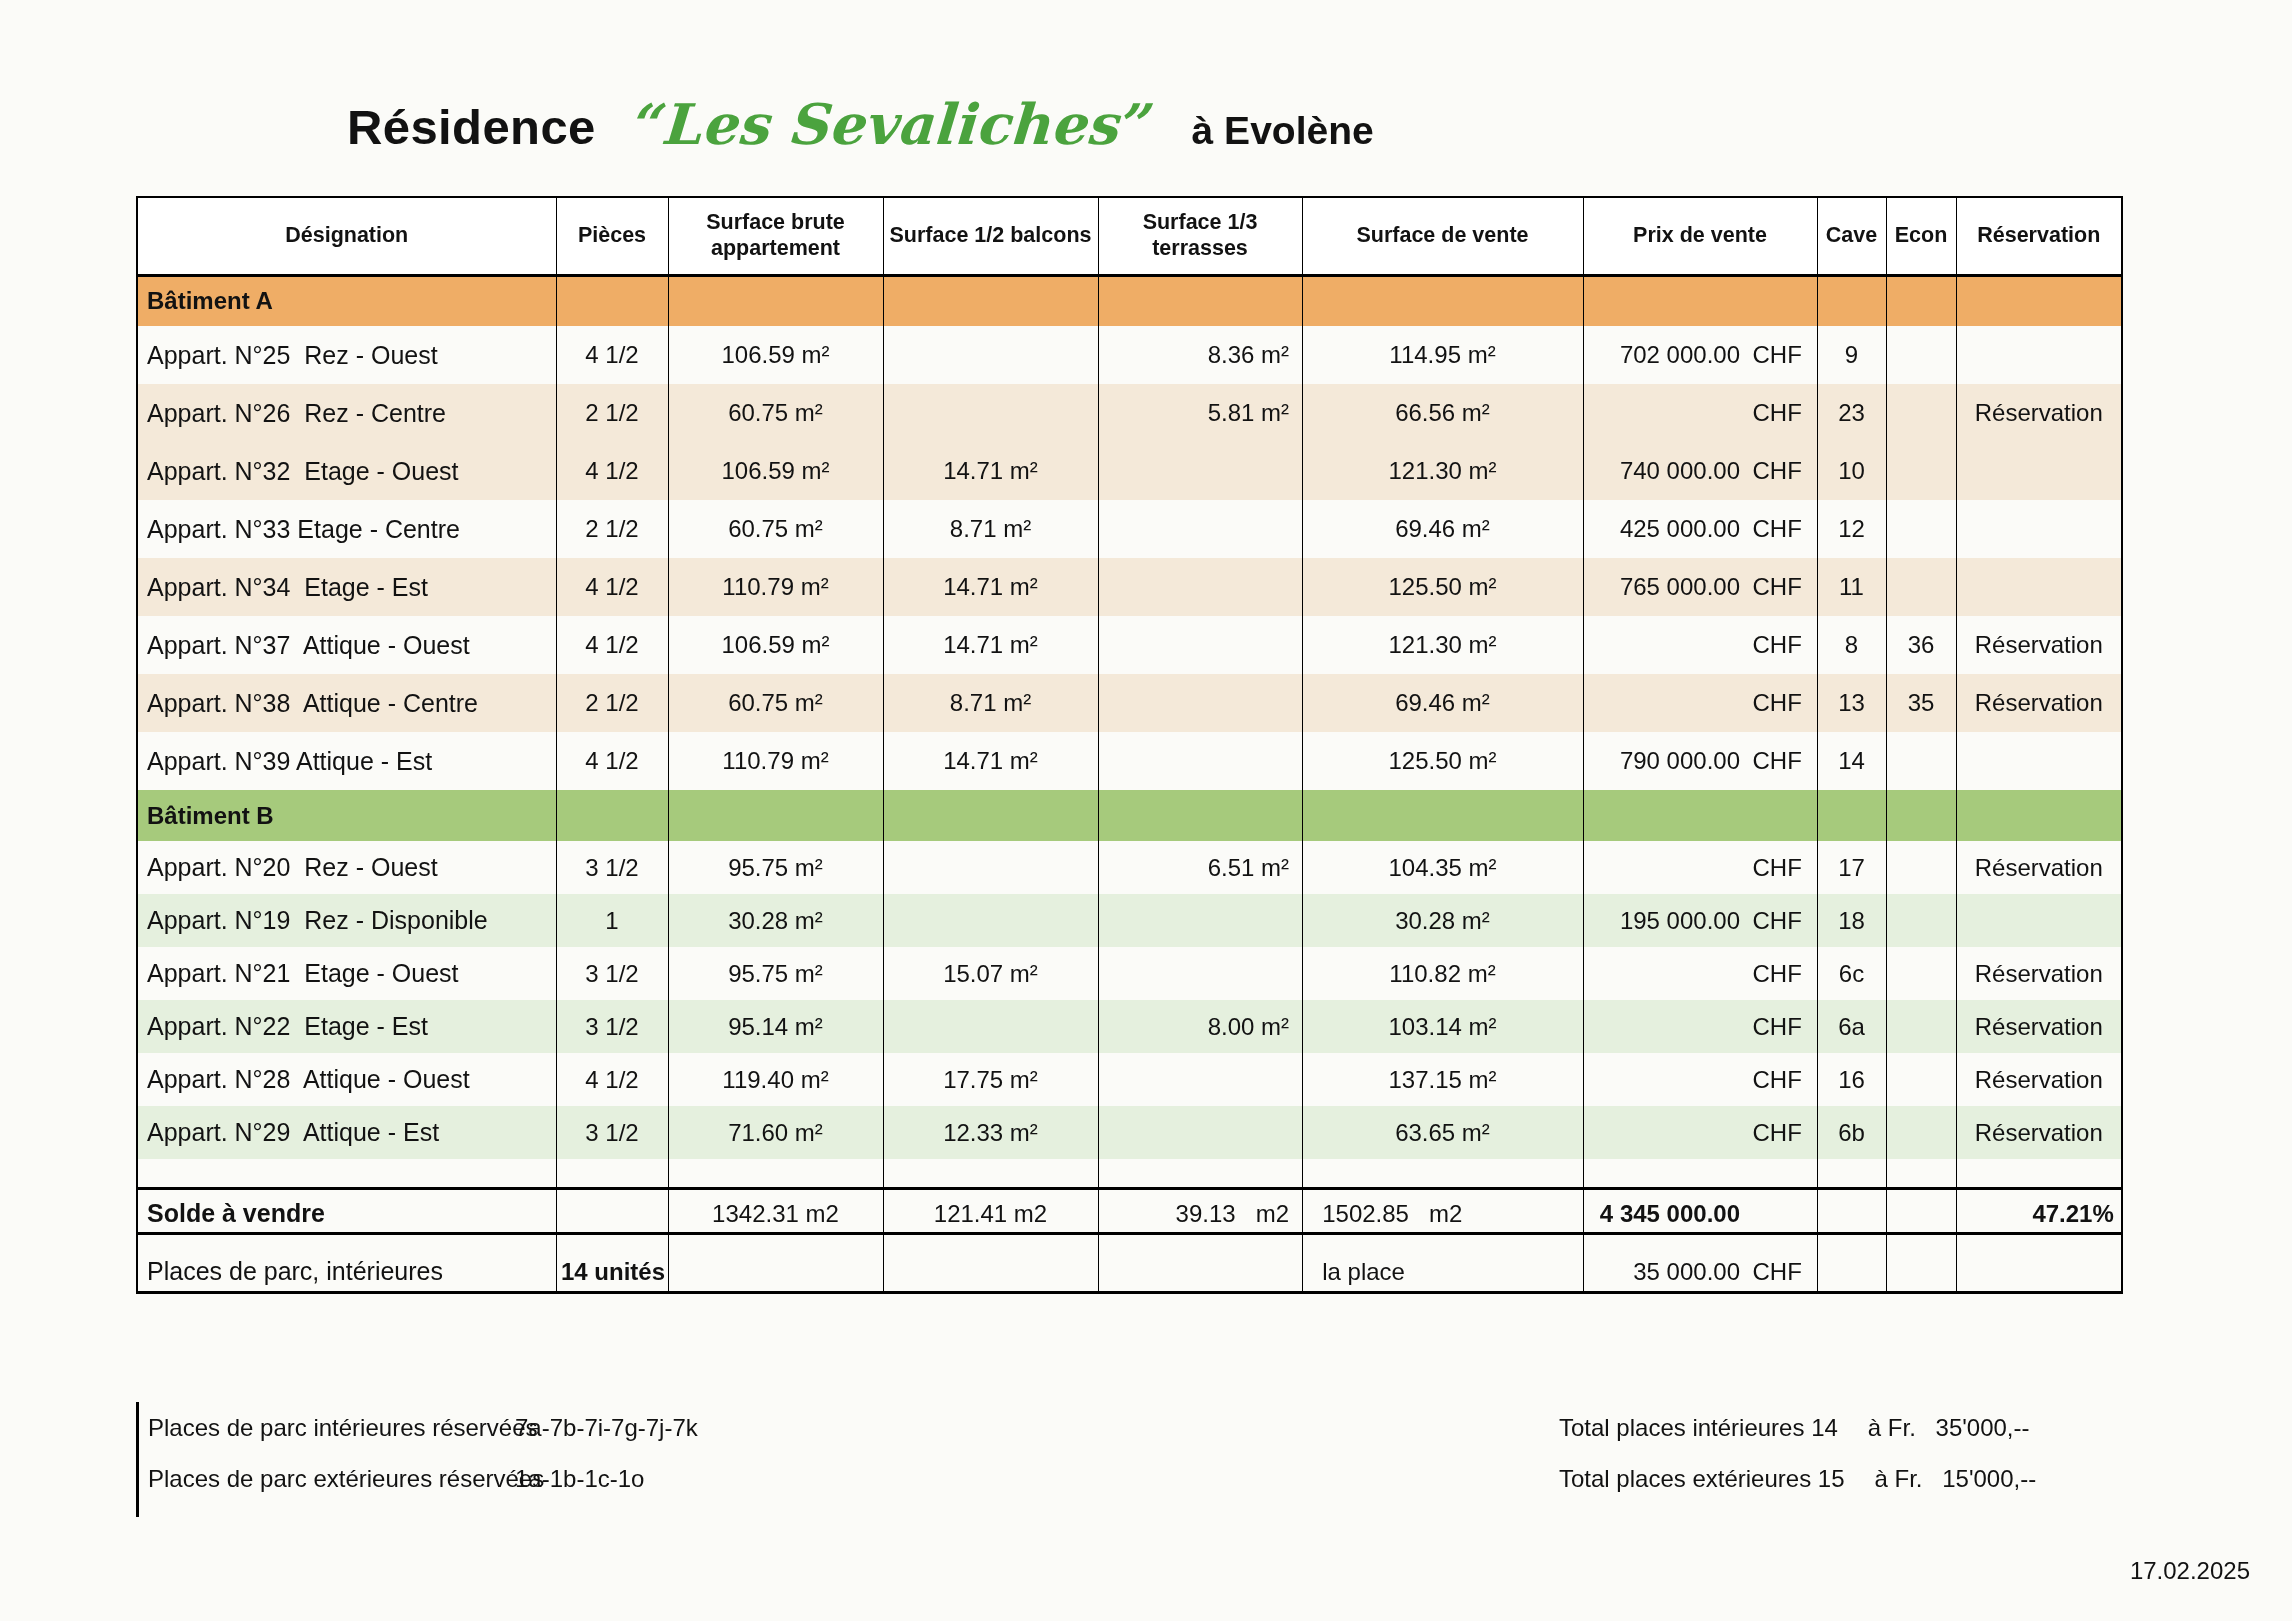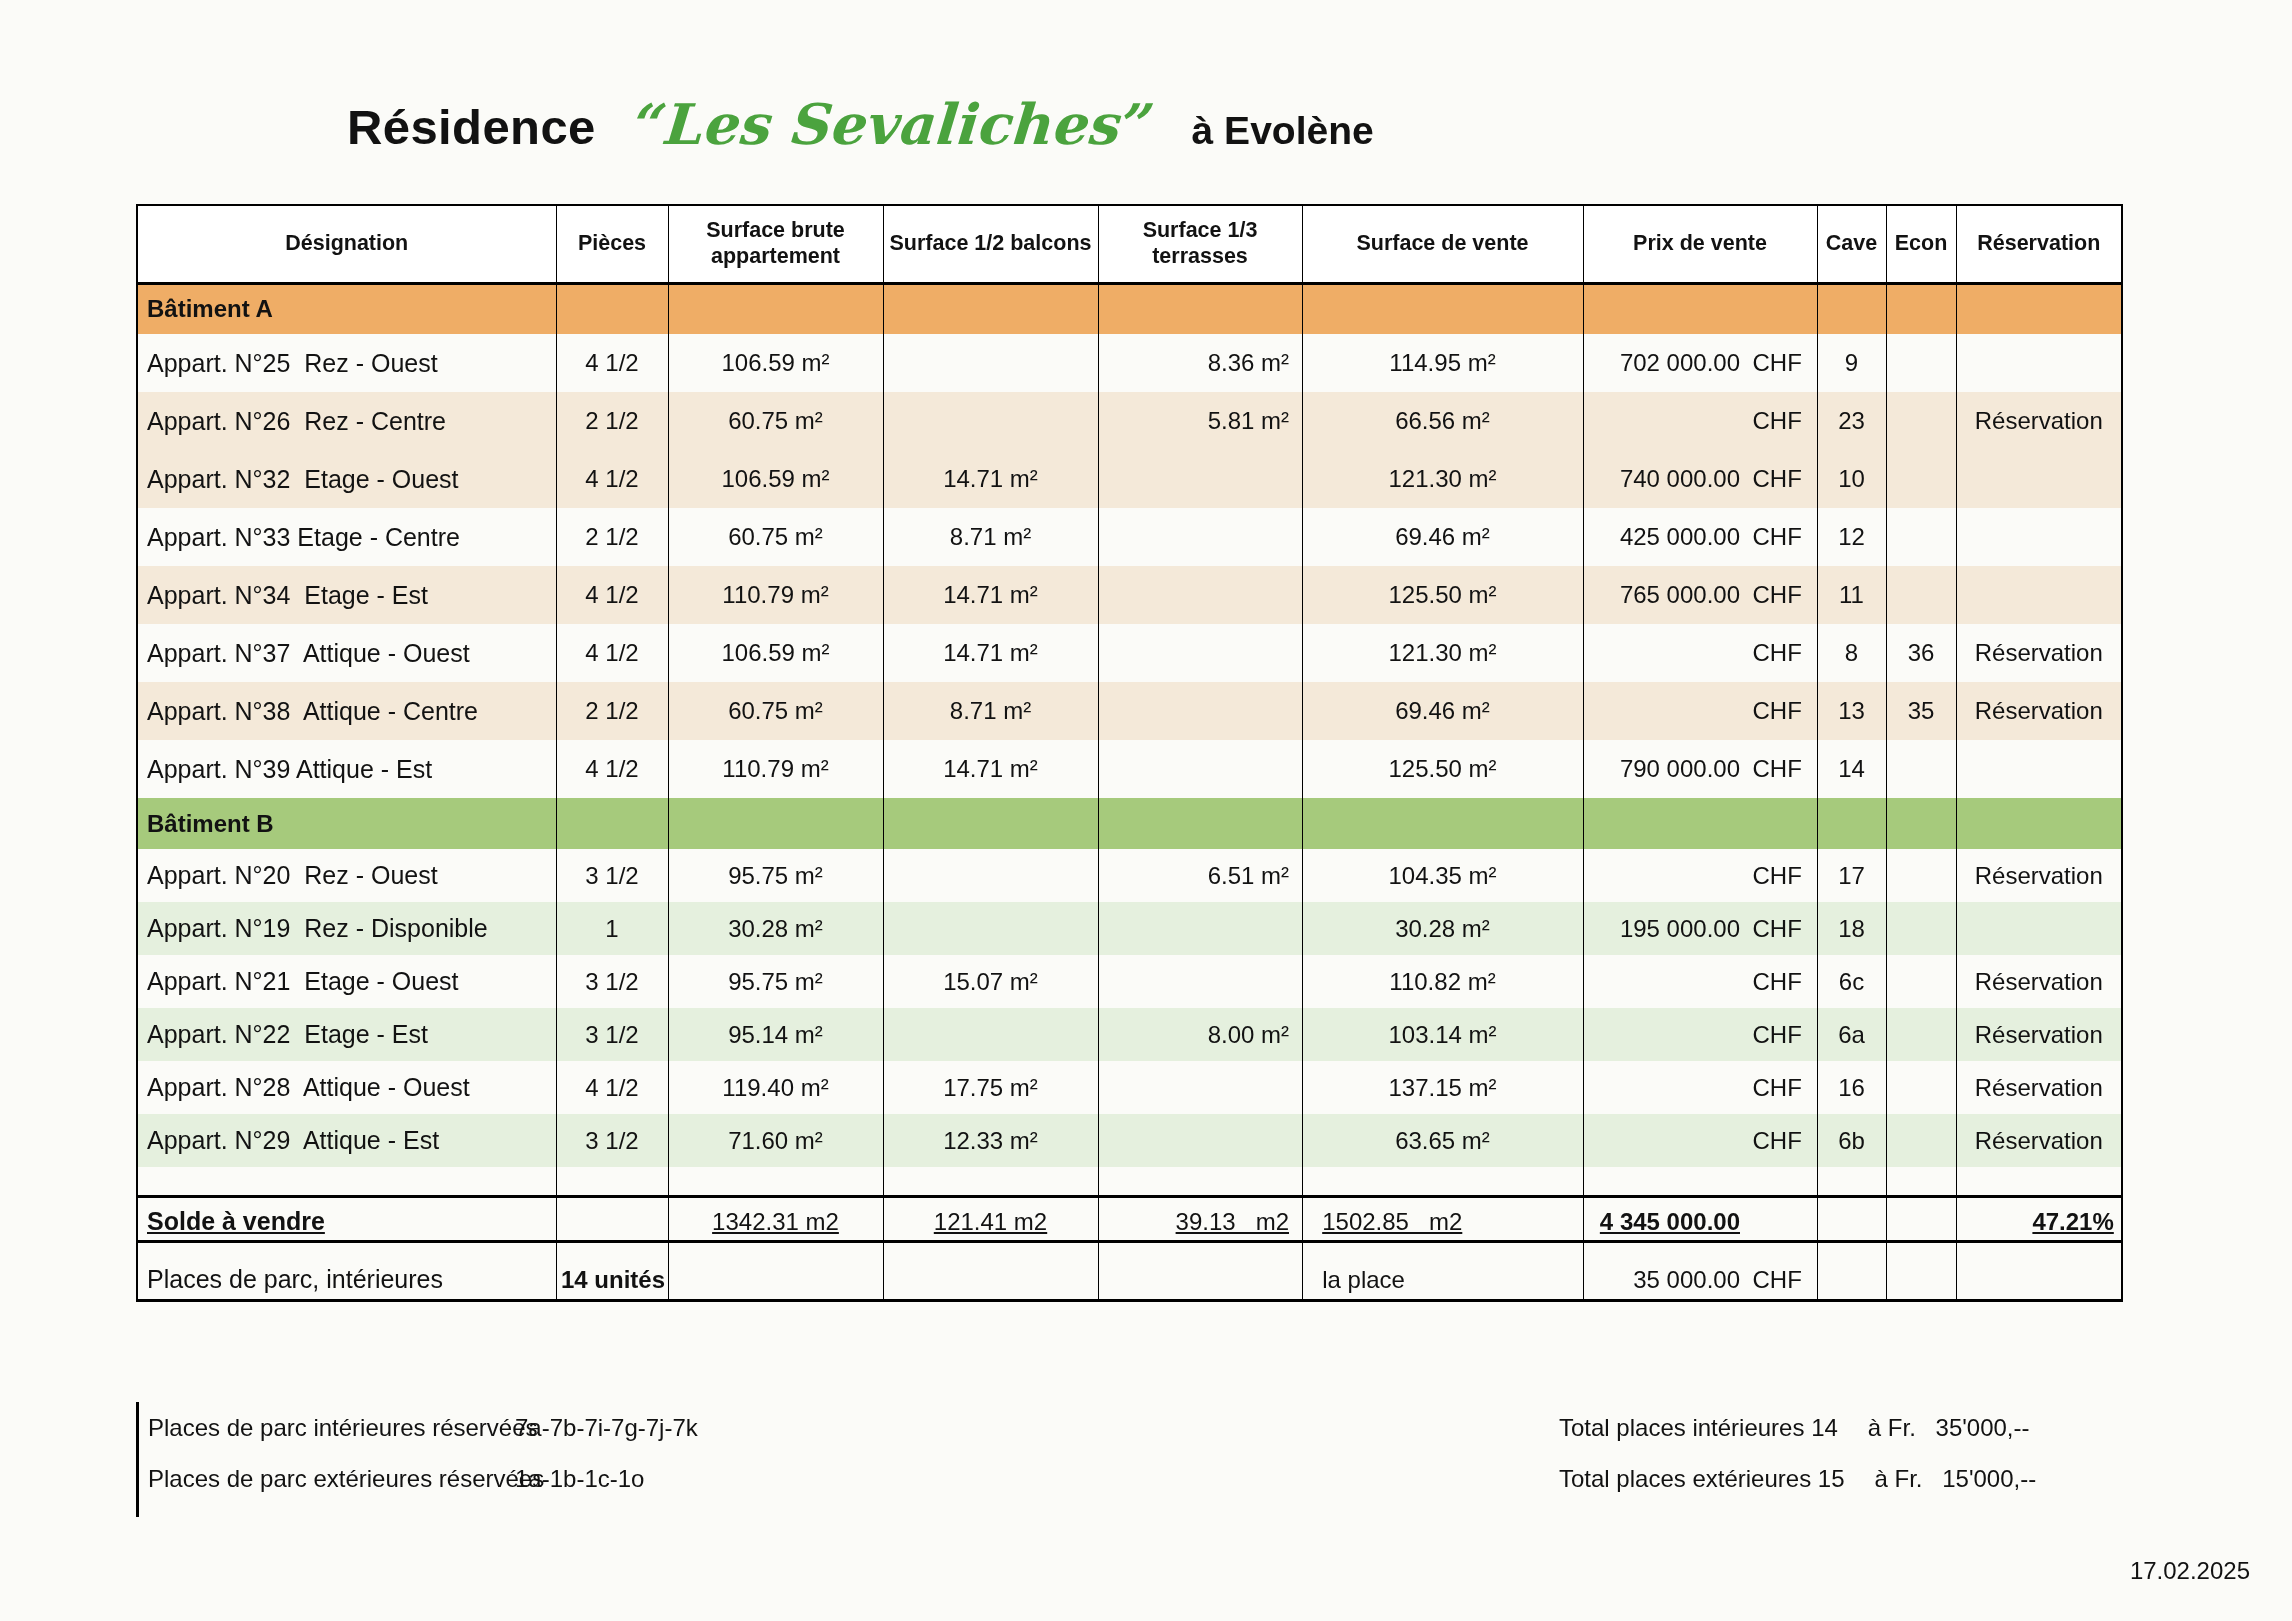--- a/index.html
+++ b/index.html
@@ -13,21 +13,21 @@
   .title { position:absolute; left:347px; top:91px; display:flex; align-items:baseline; gap:38px; white-space:pre; }
   .title-main { font-size:49px; font-weight:bold; letter-spacing:0.4px;text-align:center; }
   .title-script {
     font-family:"DejaVu Serif", serif; font-style:italic; font-weight:bold;
     font-size:56px; color:var(--title-green,#4ba33e); transform:skewX(-6deg);
   }
   .title-loc { font-size:39px; font-weight:bold; }
 
   
   table.grid {
-    position:absolute; left:136px; top:204px; width:1985px;
+    position:absolute; left:136px; top:196px; width:1985px;
     border-collapse:collapse; table-layout:fixed; border:2.7px solid #000;
   }
   .grid th, .grid td { border-left:1.8px solid #000; padding:0; overflow:visible; }
   .grid th:first-child, .grid td:first-child { border-left:none; }
 
   thead tr { height:78px; }
   .grid th {
     font-size:21.5px; font-weight:bold; text-align:center; vertical-align:middle;
     padding:0 4.5px; line-height:1.2; border-bottom:3.6px solid #000; background:#fff;
   }
@@ -45,21 +45,21 @@
 
   .grid td { font-size:24px; vertical-align:middle; white-space:pre; }
   td.c-designation { text-align:left; padding-left:9px; font-size:25px; }
   td.c-pieces, td.c-brute, td.c-balcons, td.c-vente,
   td.c-cave, td.c-econ, td.c-reservation { text-align:center; }
   td.c-terrasses { text-align:right; padding-right:12.5px; }
   td.c-prix { text-align:right; }
   td.c-prix .chf { display:inline-block; width:64px; text-align:left; padding-left:12.5px; }
 
   tr.solde td { border-top:3.6px solid #000; border-bottom:3.6px solid #000; vertical-align:bottom; padding-bottom:4.5px; }
-  tr.solde { height:45px;text-decoration:underline; }
+  tr.solde { height:45px; }
   tr.solde td.c-designation { font-weight:bold; }
   tr.solde td.c-prix .amt { font-weight:bold; }
   tr.solde td.c-vente { text-align:left; padding-left:19.7px; }
   tr.solde td.c-reservation { font-weight:bold; text-align:right; padding-right:7.2px; }
 
   tr.parc { height:59px; }
   tr.parc td { border-bottom:3.6px solid #000; vertical-align:bottom; padding-bottom:5.4px; }
   tr.parc td.c-pieces { text-align:left; padding-left:4.5px;font-weight:bold; }
   tr.parc td.c-vente { text-align:left; padding-left:19.7px; }
 

